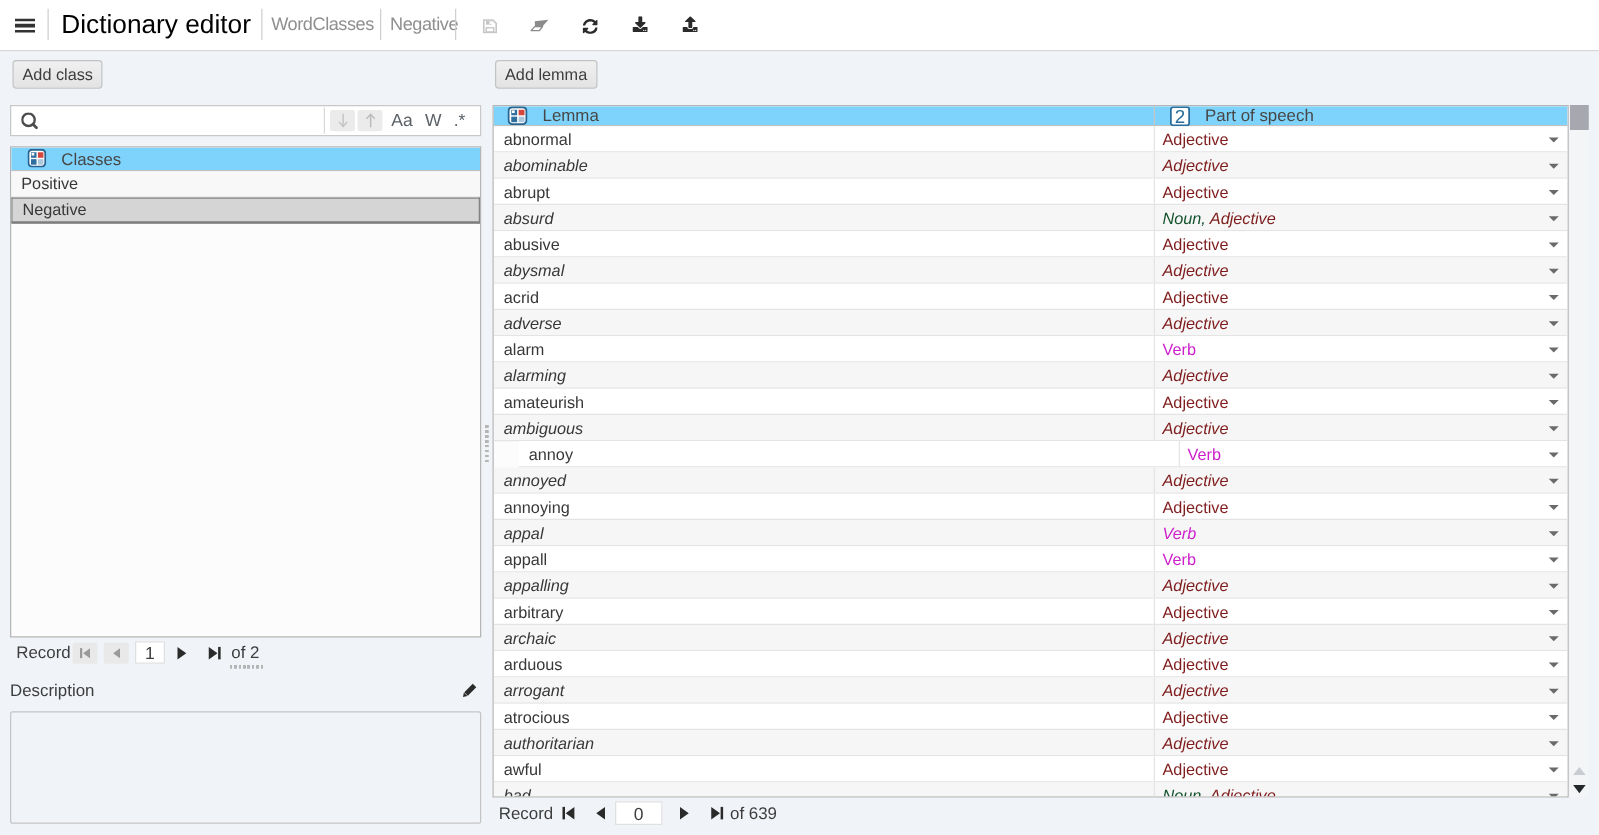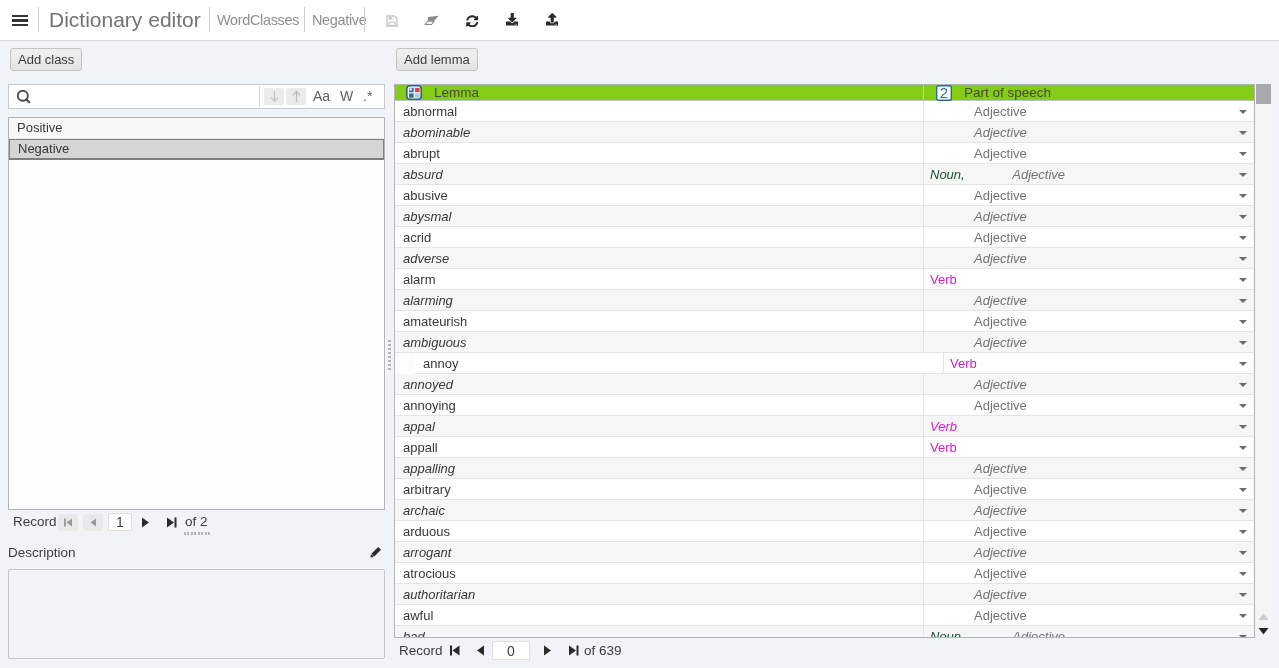--- a/index.html
+++ b/index.html
@@ -3,45 +3,45 @@
 <meta charset="utf-8">
 <style>
 * { margin:0; padding:0; box-sizing:border-box; }
 html,body { width:1279px; height:668px; overflow:hidden; }
 body { font-family:"Liberation Sans", sans-serif; position:relative; background:#f0f3f8; }
 .abs { position:absolute; }
 
 
 #topbar { position:absolute; left:0; top:0; width:1279px; height:41px; background:#ffffff; border-bottom:1px solid #d6d6d6; }
 .tsep { position:absolute; top:7px; width:1px; height:25px; background:#cfcfcf; }
-#title { position:absolute; left:49px; top:8px; font-size:21px; color:#737373; }
+#title { position:absolute; left:49px; top:8px; font-size:21px; color:#000000; }
 .crumb { position:absolute; top:12px; font-size:14.5px; color:#8f8f8f; letter-spacing:-0.35px; }
 
 
 .btn { position:absolute; height:23px; background:linear-gradient(#f0f0f0,#e3e3e3); border:1px solid #c3c3c3; border-radius:3px; font-size:13px; color:#3d3d3d; line-height:21px; padding:0 7px; }
 
 
 #search { position:absolute; left:8px; top:84px; width:377px; height:25px; background:#ffffff; border:1px solid #c8c8c8; }
 .sbtn { position:absolute; top:2.5px; width:20px; height:17px; background:#ebebeb; border-radius:2px; text-align:center; color:#b5b5b5; font-size:13px; line-height:17px; }
 .stxt { position:absolute; top:3px; font-size:14px; color:#5a6066; }
 
 
 .tbl { position:absolute; background:#fcfcfc; border:1px solid #b5b5b5; overflow:hidden; }
-.thead { background:#84cc16; border-bottom:1px solid #c2c2c2; position:relative; }
+.thead { background:#7dd3fc; border-bottom:1px solid #c2c2c2; position:relative; }
 .trow { position:relative; border-bottom:1px solid #e4e4e4; font-size:13px; color:#383838; background:#ffffff; }
 .trow.alt { background:#f6f6f7;font-style:italic; }
 .trow.sel { background:#d5d5d5; border:1px solid #828282; border-bottom:2px solid #7e7e7e; }
 .hdrtxt { font-size:13.5px; color:#474747; }
 
 
 .cell-l { position:absolute; left:8px; top:3px; }
 .cell-p { position:absolute; left:535px; top:3px; }
 .colline { position:absolute; left:528px; top:0; bottom:0; width:1px; background:#e4e4e4; }
 .dd { position:absolute; right:7px; top:9px; width:0; height:0; border-left:4px solid transparent; border-right:4px solid transparent; border-top:4.5px solid #6a6a6a; }
-.pos-a { color:#737373;margin-left:44px; }
+.pos-a { color:#7f1d1d; }
 .pos-v { color:#cd1fcb; }
 .pos-n { color:#14532d; }
 
 
 .rec { font-size:13.5px; color:#3d3d3d; }
 .navbox { position:absolute; background:#fff; border:1px solid #e0e0e0; text-align:center; font-size:14px; color:#3d3d3d; }
 .nbtn { position:absolute; width:20px; height:17px; background:#e9e9e9; border-radius:2px; }
 
 
 #sbar { position:absolute; left:1256px; top:84px; width:15px; height:554px; background:#f4f5f6; }
@@ -112,20 +112,31 @@
   <div class="sbtn" style="left:277px;"><svg width="9" height="12" viewBox="0 0 9 12" style="margin-top:2.5px;">
         <line x1="4.5" y1="2" x2="4.5" y2="12" stroke="#bbbbbb" stroke-width="1.2"></line>
         <polyline points="1.2,5 4.5,1.4 7.8,5" fill="none" stroke="#bbbbbb" stroke-width="1.2"></polyline>
       </svg></div>
   <div class="stxt" style="left:304px;">Aa</div>
   <div class="stxt" style="left:331px;">W</div>
   <div class="stxt" style="left:354px;">.*</div>
 </div>
 
 <div class="tbl" style="left:8px;top:117px;width:377px;height:393px;">
+  <div class="thead" style="height:19px;">
+    <svg class="abs" style="left:12.5px;top:1px;" width="15" height="15" viewBox="0 0 16 16">
+        <rect x="0.8" y="0.8" width="14.4" height="14.4" rx="3.2" fill="#fff" stroke="#27648f" stroke-width="1.6"></rect>
+        <rect x="3.0" y="3.0" width="4.7" height="4.7" fill="#2e6e9e"></rect>
+        <rect x="3.5" y="3.5" width="2.3" height="2.3" fill="#fff"></rect>
+        <rect x="8.9" y="3.0" width="4.7" height="4.7" fill="#d5463c"></rect>
+        <rect x="3.0" y="8.9" width="4.7" height="4.7" fill="#2e6e9e"></rect>
+        <rect x="8.9" y="8.9" width="4.7" height="4.7" fill="#aac7dd"></rect>
+      </svg>
+    <div class="hdrtxt abs" style="left:40px;top:2px;">Classes</div>
+  </div>
   <div class="trow" style="height:21px;background:#f8f8f8;font-size:13px;">
       <div style="position:absolute;left:8px;top:2px;">Positive</div>
     </div>
   <div class="trow sel" style="height:21px;font-size:13px;">
       <div style="position:absolute;left:8px;top:0.5px;">Negative</div>
     </div>
 </div>
 
 <div class="rec abs" style="left:13px;top:514px;">Record</div>
 <div class="nbtn" style="left:58px;top:514px;"><svg width="20" height="17" viewBox="0 0 20 17">

